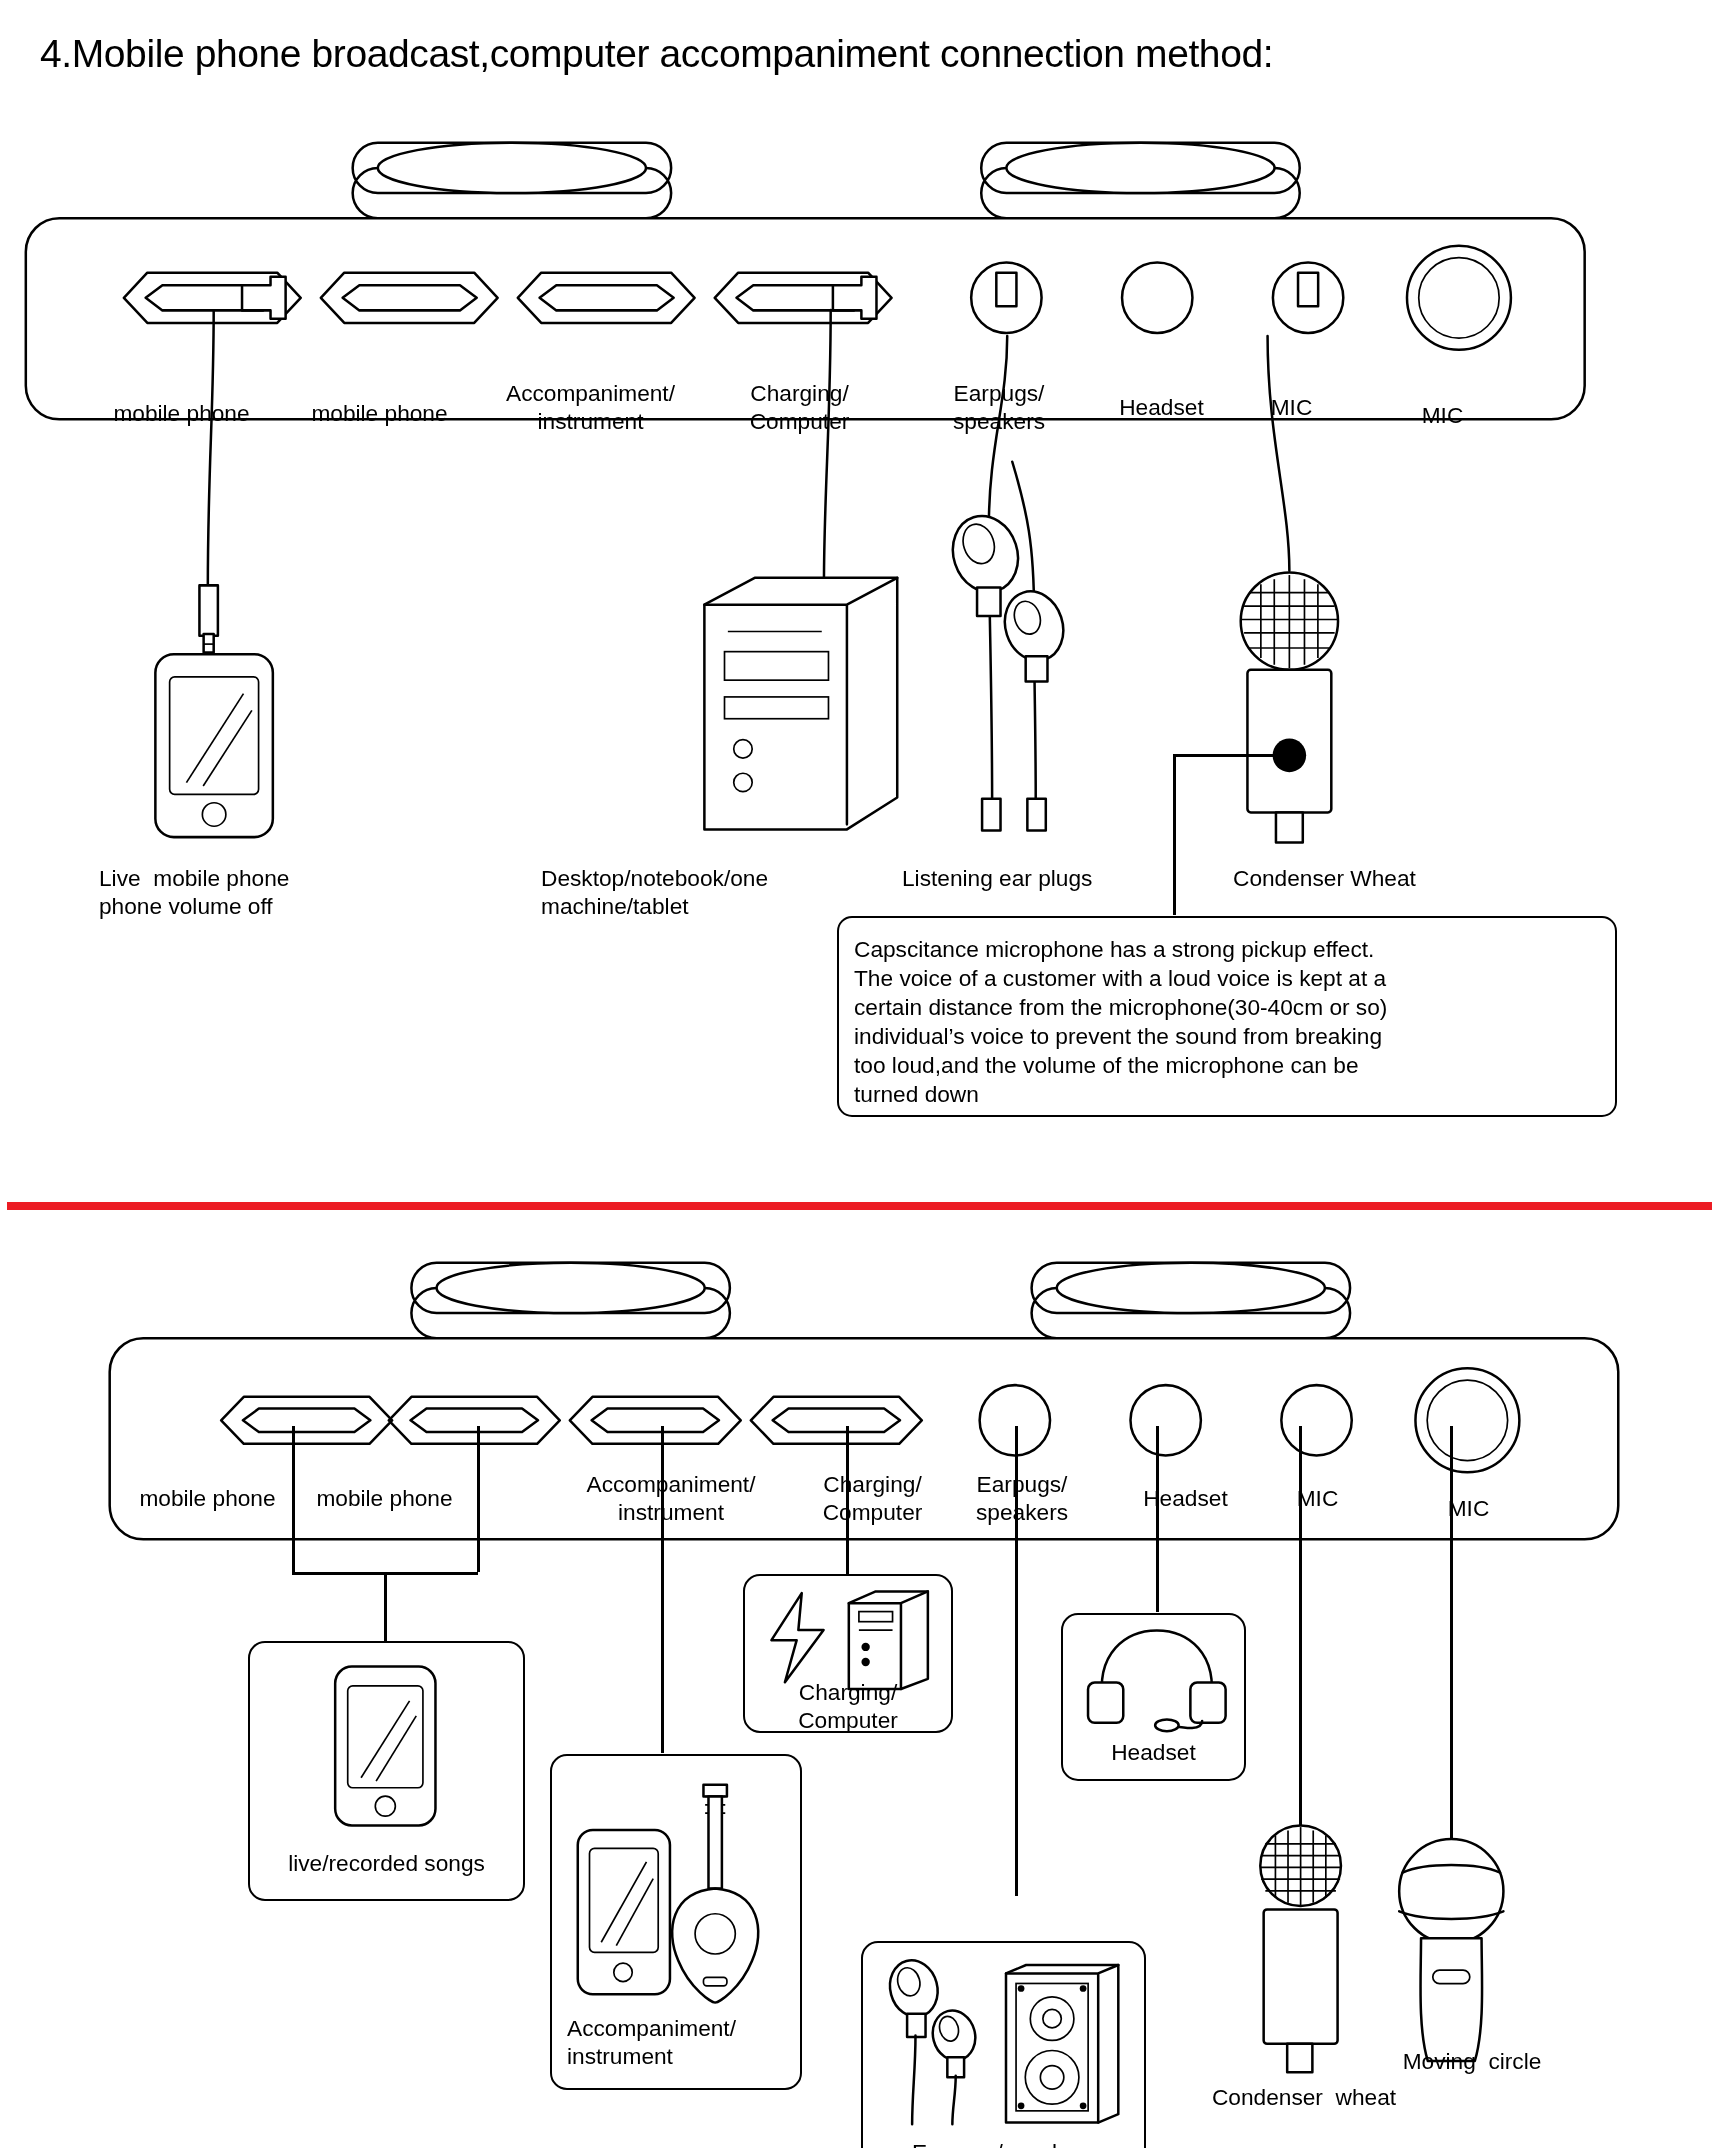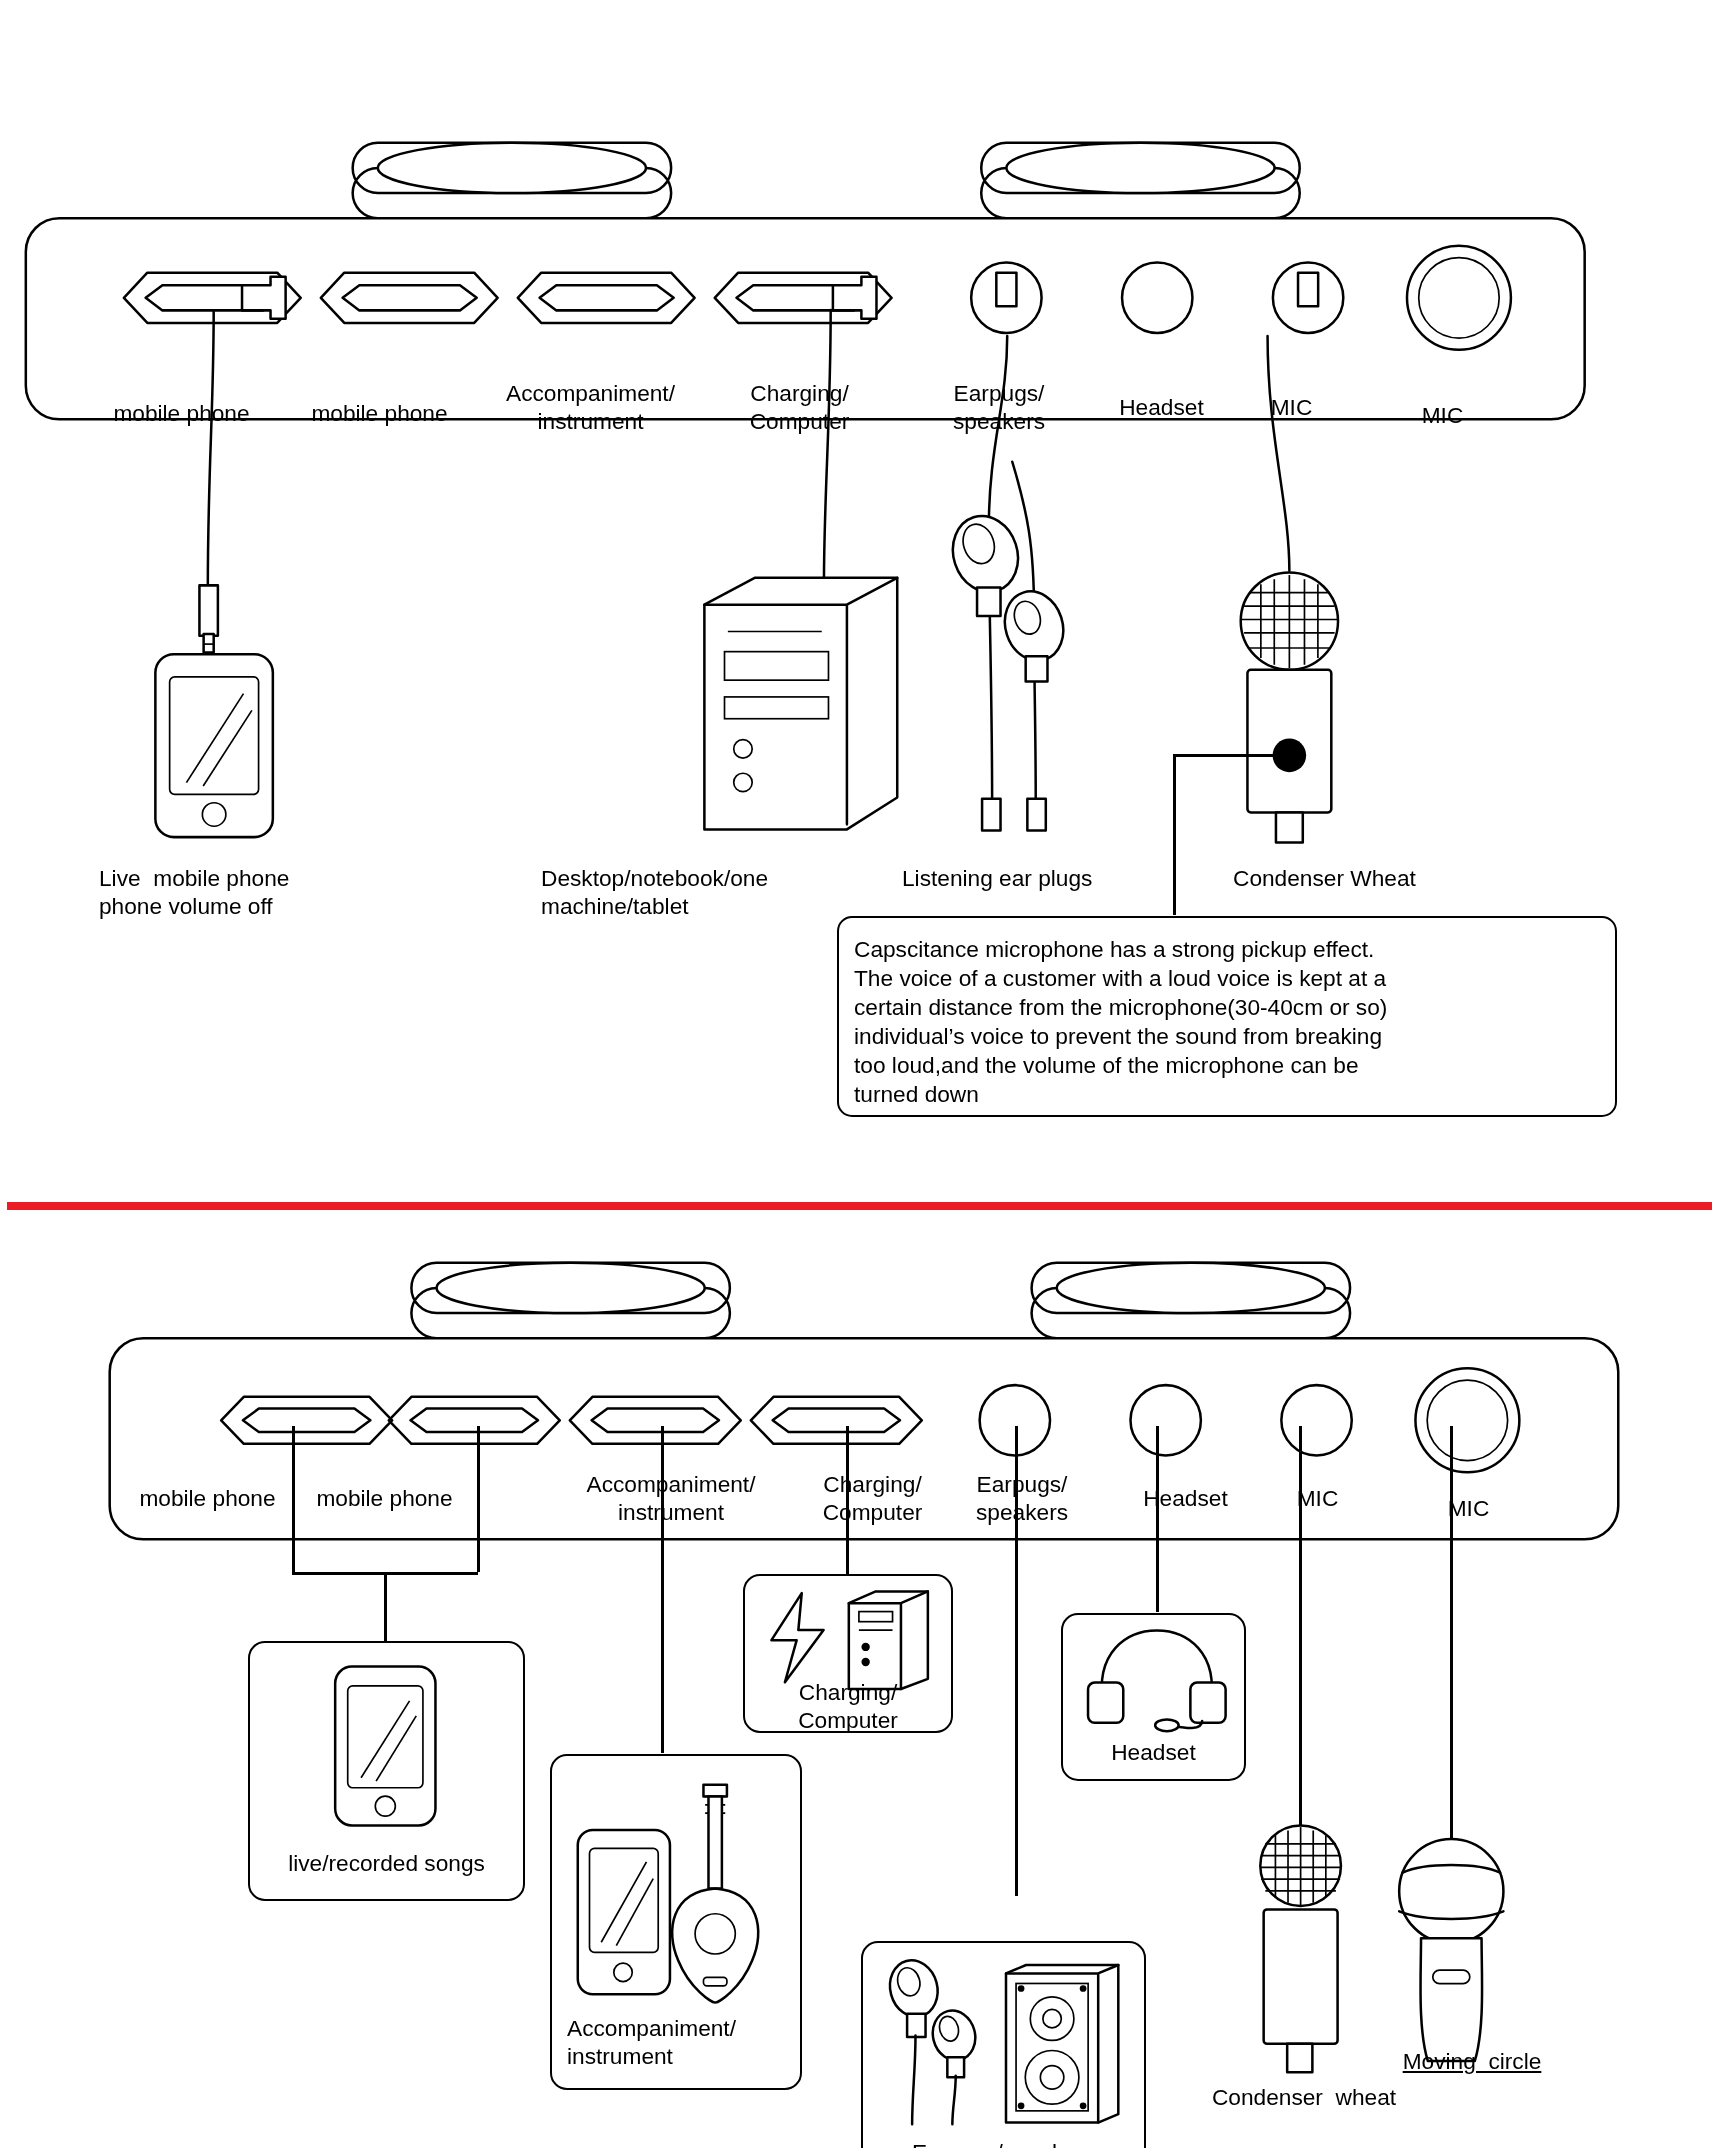--- a/index.html
+++ b/index.html
@@ -95,20 +95,21 @@
     text-align: center;
     white-space: pre-line;
   }
   .svgwrap { position: absolute; }
 </style>
 </head>
 <body>
 
 <div class="page">
 
+  <div class="title">4.Mobile phone broadcast,computer accompaniment connection method:</div>
 
   <div class="svgwrap" style="left:50px; top:126px;">
     <svg width="1544" height="352" viewBox="0 0 1840 420">
 
       <path class="stroke fillwhite" d="M390,20 h320 a30,30 0 0 1 0,60 h-320 a30,30 0 0 1 0,-60 z M390,50 a30,30 0 0 0 0,60 h320 a30,30 0 0 0 0,-60"></path>
       <ellipse class="stroke fillwhite" cx="550" cy="50" rx="160" ry="30"></ellipse>
       <path class="stroke fillwhite" d="M1140,20 h320 a30,30 0 0 1 0,60 h-320 a30,30 0 0 1 0,-60 z M1140,50 a30,30 0 0 0 0,60 h320 a30,30 0 0 0 0,-60"></path>
       <ellipse class="stroke fillwhite" cx="1300" cy="50" rx="160" ry="30"></ellipse>
 
       <path class="stroke fillwhite" d="M10,110 h1780 a40,40 0 0 1 40,40 v160 a40,40 0 0 1 -40,40 h-1780 a40,40 0 0 1 -40,-40 v-160 a40,40 0 0 1 40,-40 z"></path>
@@ -406,16 +407,16 @@
   <div class="lbl c" style="left:1178px; top:2083px; width:252px;">Condenser  wheat</div>
 
   <div class="svgwrap" style="left:1384px; top:1834px;">
     <svg width="143" height="269" viewBox="0 0 170 320">
       <circle class="stroke fillwhite" cx="80" cy="68" r="62"></circle>
       <path class="stroke" d="M22,46 C48,34 112,34 138,46 M18,92 C48,104 112,104 142,92"></path>
       <path class="stroke fillwhite" d="M44,124 C44,168 40,230 52,270 h56 c12,-40 8,-102 8,-146 z"></path>
       <rect class="stroke-thin fillwhite" x="58" y="162" width="44" height="16" rx="8"></rect>
     </svg>
   </div>
-  <div class="lbl c" style="left:1346px; top:2047px; width:252px;text-decoration:underline;">Moving  circle</div>
+  <div class="lbl c" style="left:1346px; top:2047px; width:252px;">Moving  circle</div>
 
 </div>
 
 
 </body></html>

